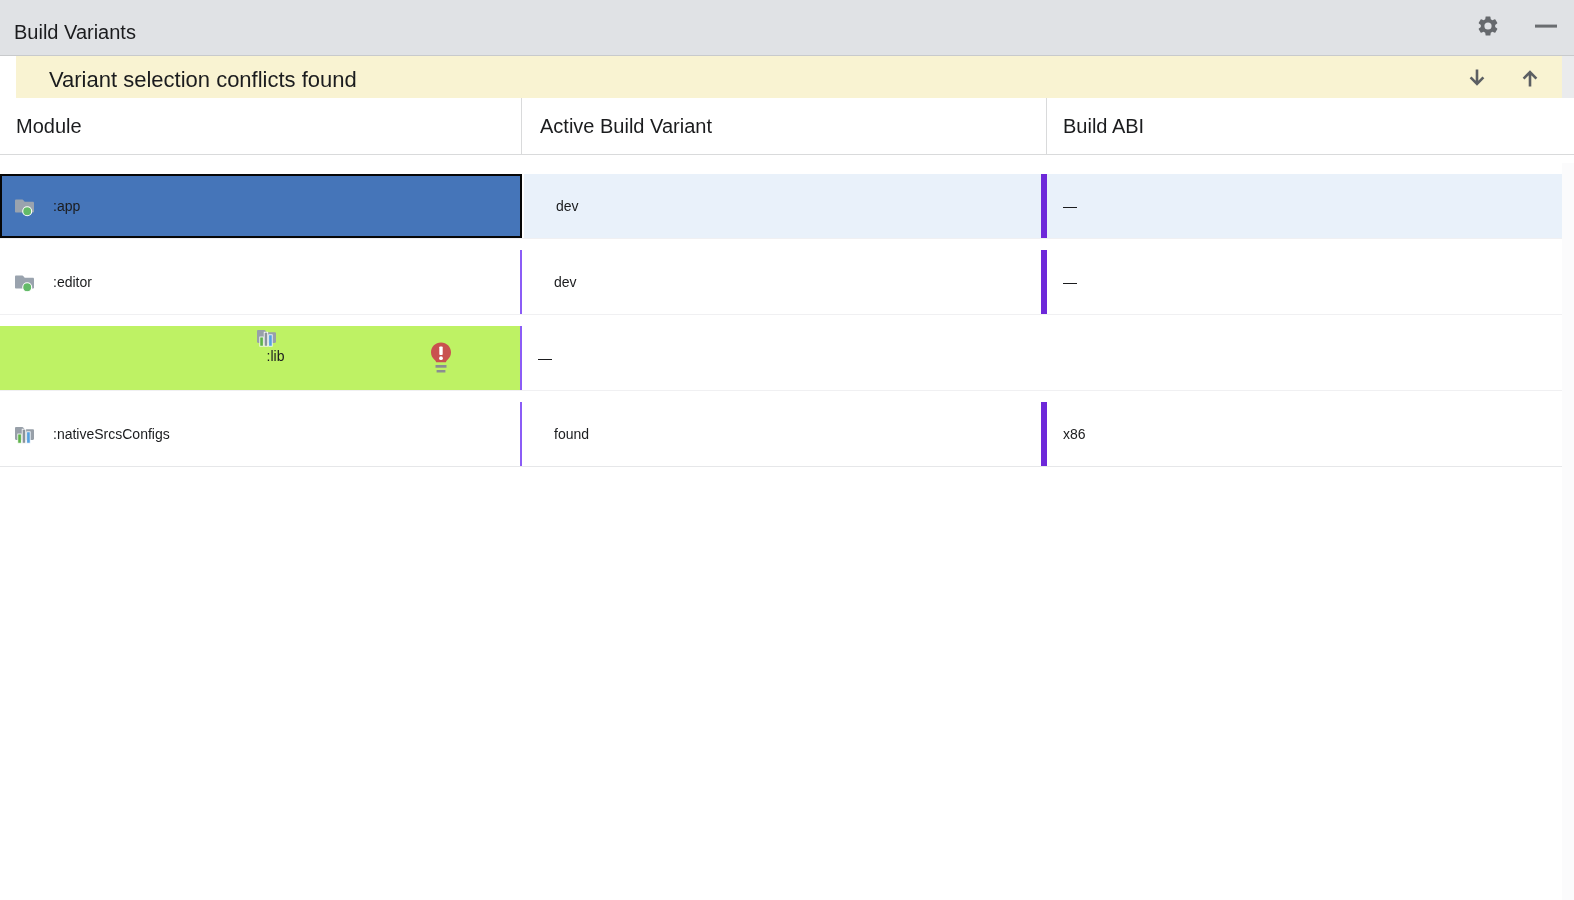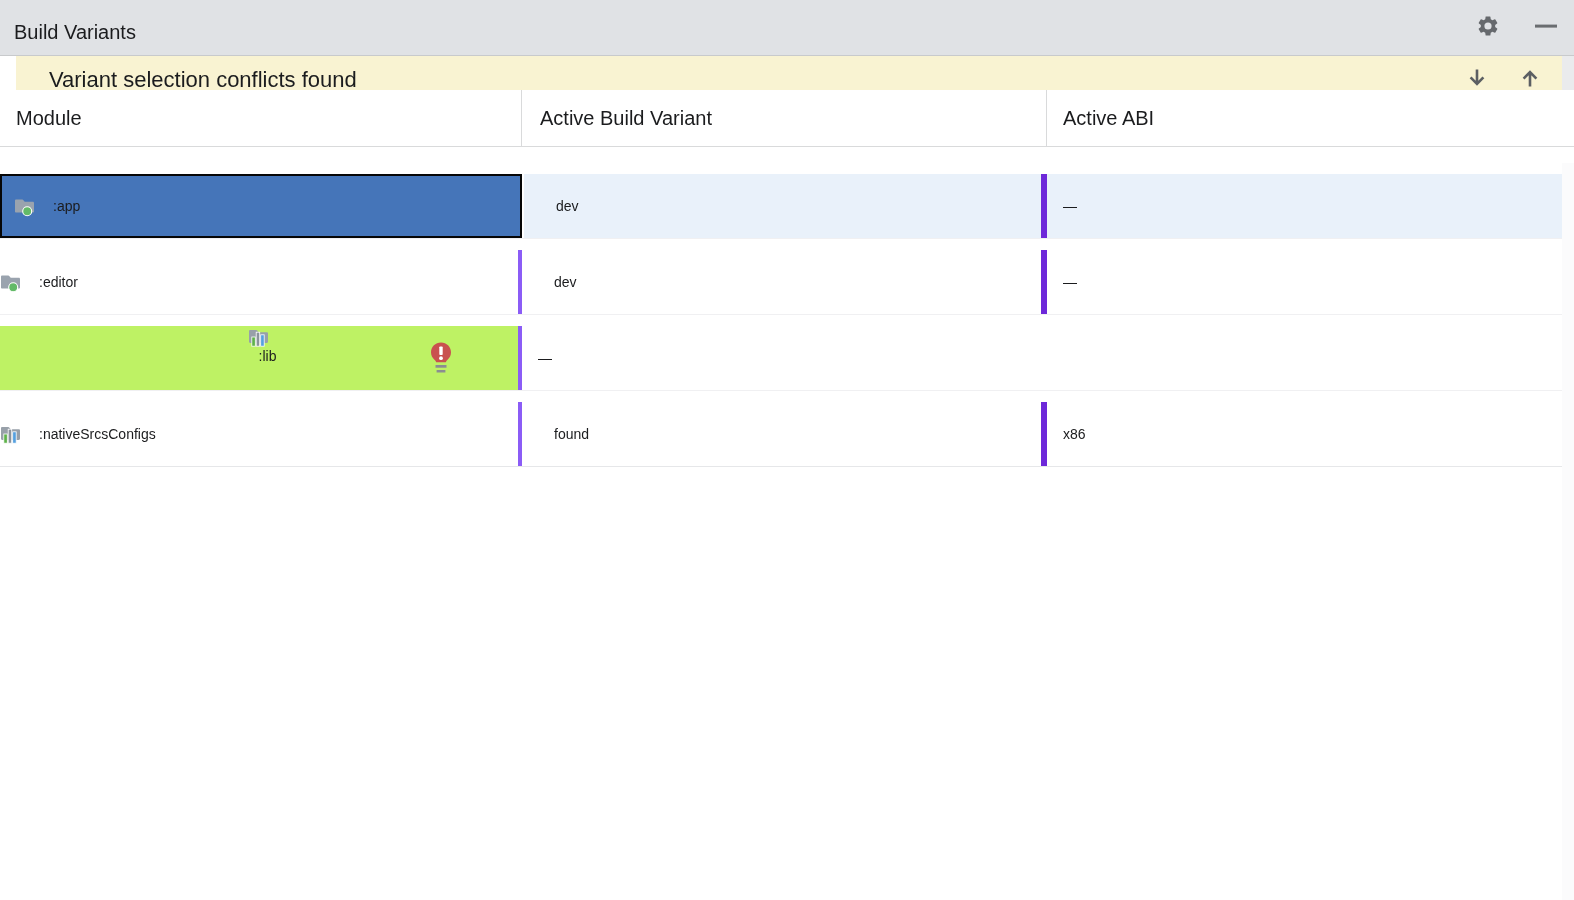--- a/index.html
+++ b/index.html
@@ -52,21 +52,21 @@
   .banner-divider {
     position: absolute; top: 104px; left: 0;
     width: 1574px; height: 2px; background: #D5D7D9;
   }
   .banner .icon-btn { top: 9px; }
   .btn-down { left: 1446px; }
   .btn-up   { left: 1499px; }
 
   
   .thead {
-    position: absolute; top: 90px; left: 0;
+    position: absolute; top: 98px; left: 0;
     width: 1574px; height: 57px;
     background: #ffffff;
     border-bottom: 1px solid #D9DADB;
     box-sizing: border-box;
     display: flex;
     font-size: 20px; color: #1B1C1E;
   }
   .th {
     display: flex; align-items: center;
     box-sizing: border-box;
@@ -87,21 +87,21 @@
   .row-0 { top: 163px; }
   .row-1 { top: 239px; }
   .row-2 { top: 315px; }
   .row-3 { top: 391px; border-bottom: 1px solid #E6E7E9; }
 
   .cell {
     display: flex; align-items: center;
     box-sizing: border-box;
     font-size: 14px; color: #1B1C1E; margin-top: 11px;
   }
-  .cell-module  { width: 522px; padding-left: 0; position: relative; border-right: 4px solid #8b5cf6; }
+  .cell-module  { width: 522px; padding-left: 14px; position: relative; border-right: 2px solid #8b5cf6; }
   .cell-variant { width: 525px; padding-left: 32px; border-right: 6px solid #6d28d9; }
   .cell-abi     { flex: 1; padding-left: 16px; }
 
   .module-label { margin-left: 17px; }
 
   
   .row-selected .cell-module {
     background: #4575B9;
     border: 2px solid #060606;
     padding-left: 12px;
@@ -169,21 +169,21 @@
       </svg>
     </span>
   </div>
 </div>
 <div class="banner-gutter"></div>
 <div class="banner-divider"></div>
 
 <div class="thead">
   <div class="th th-module">Module</div>
   <div class="th th-variant">Active Build Variant</div>
-  <div class="th th-abi">Active ABI</div>
+  <div class="th th-abi">Build ABI</div>
 </div>
 
 <div class="row row-0 row-selected">
   <div class="cell cell-module">
     <span class="module-icon">
       <svg width="22" height="22" viewBox="0 0 22 22">
         <path d="M2.2 4.6h6.2a1 1 0 0 1 .8.4l1.5 1.8h8.1c.7 0 1.2.5 1.2 1.2v8.4c0 .7-.5 1.2-1.2 1.2H2.2c-.7 0-1.2-.5-1.2-1.2V5.8c0-.7.5-1.2 1.2-1.2z" fill="#9AA3AE"></path>
         <circle cx="13.2" cy="16.2" r="4.5" fill="#63BA68" stroke="#ffffff" stroke-width="1.1"></circle>
       </svg>
     </span>

